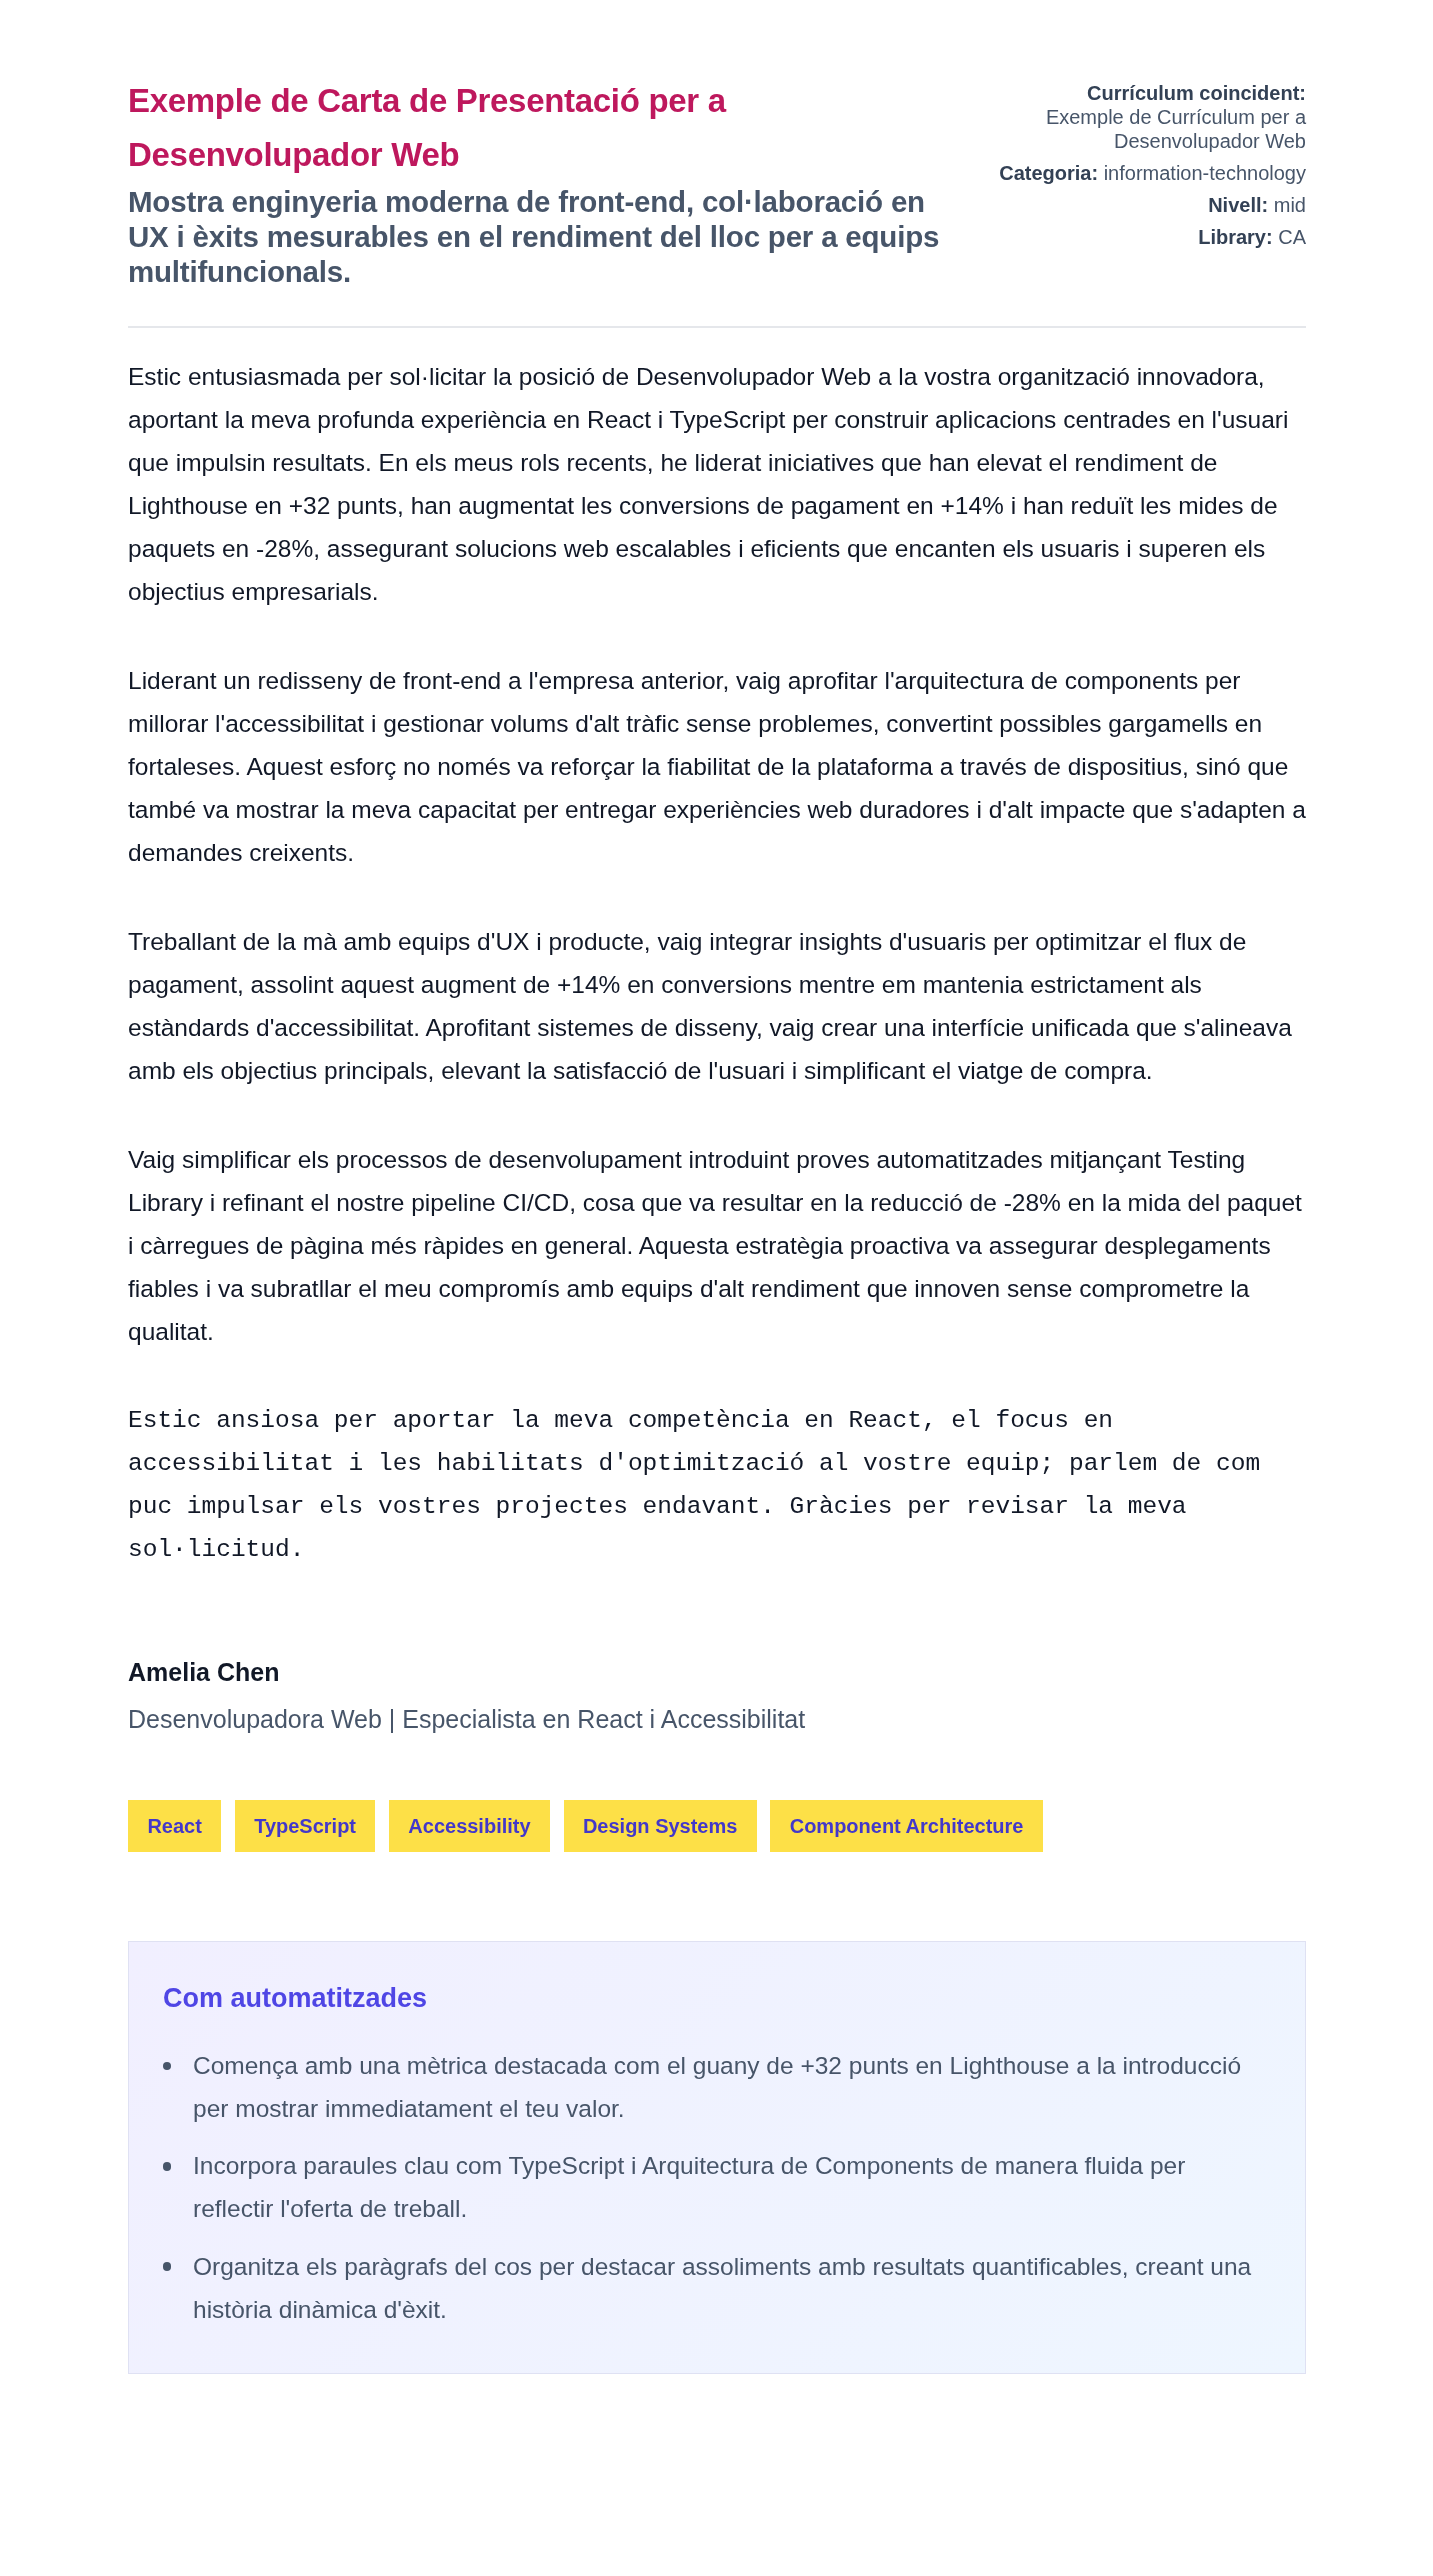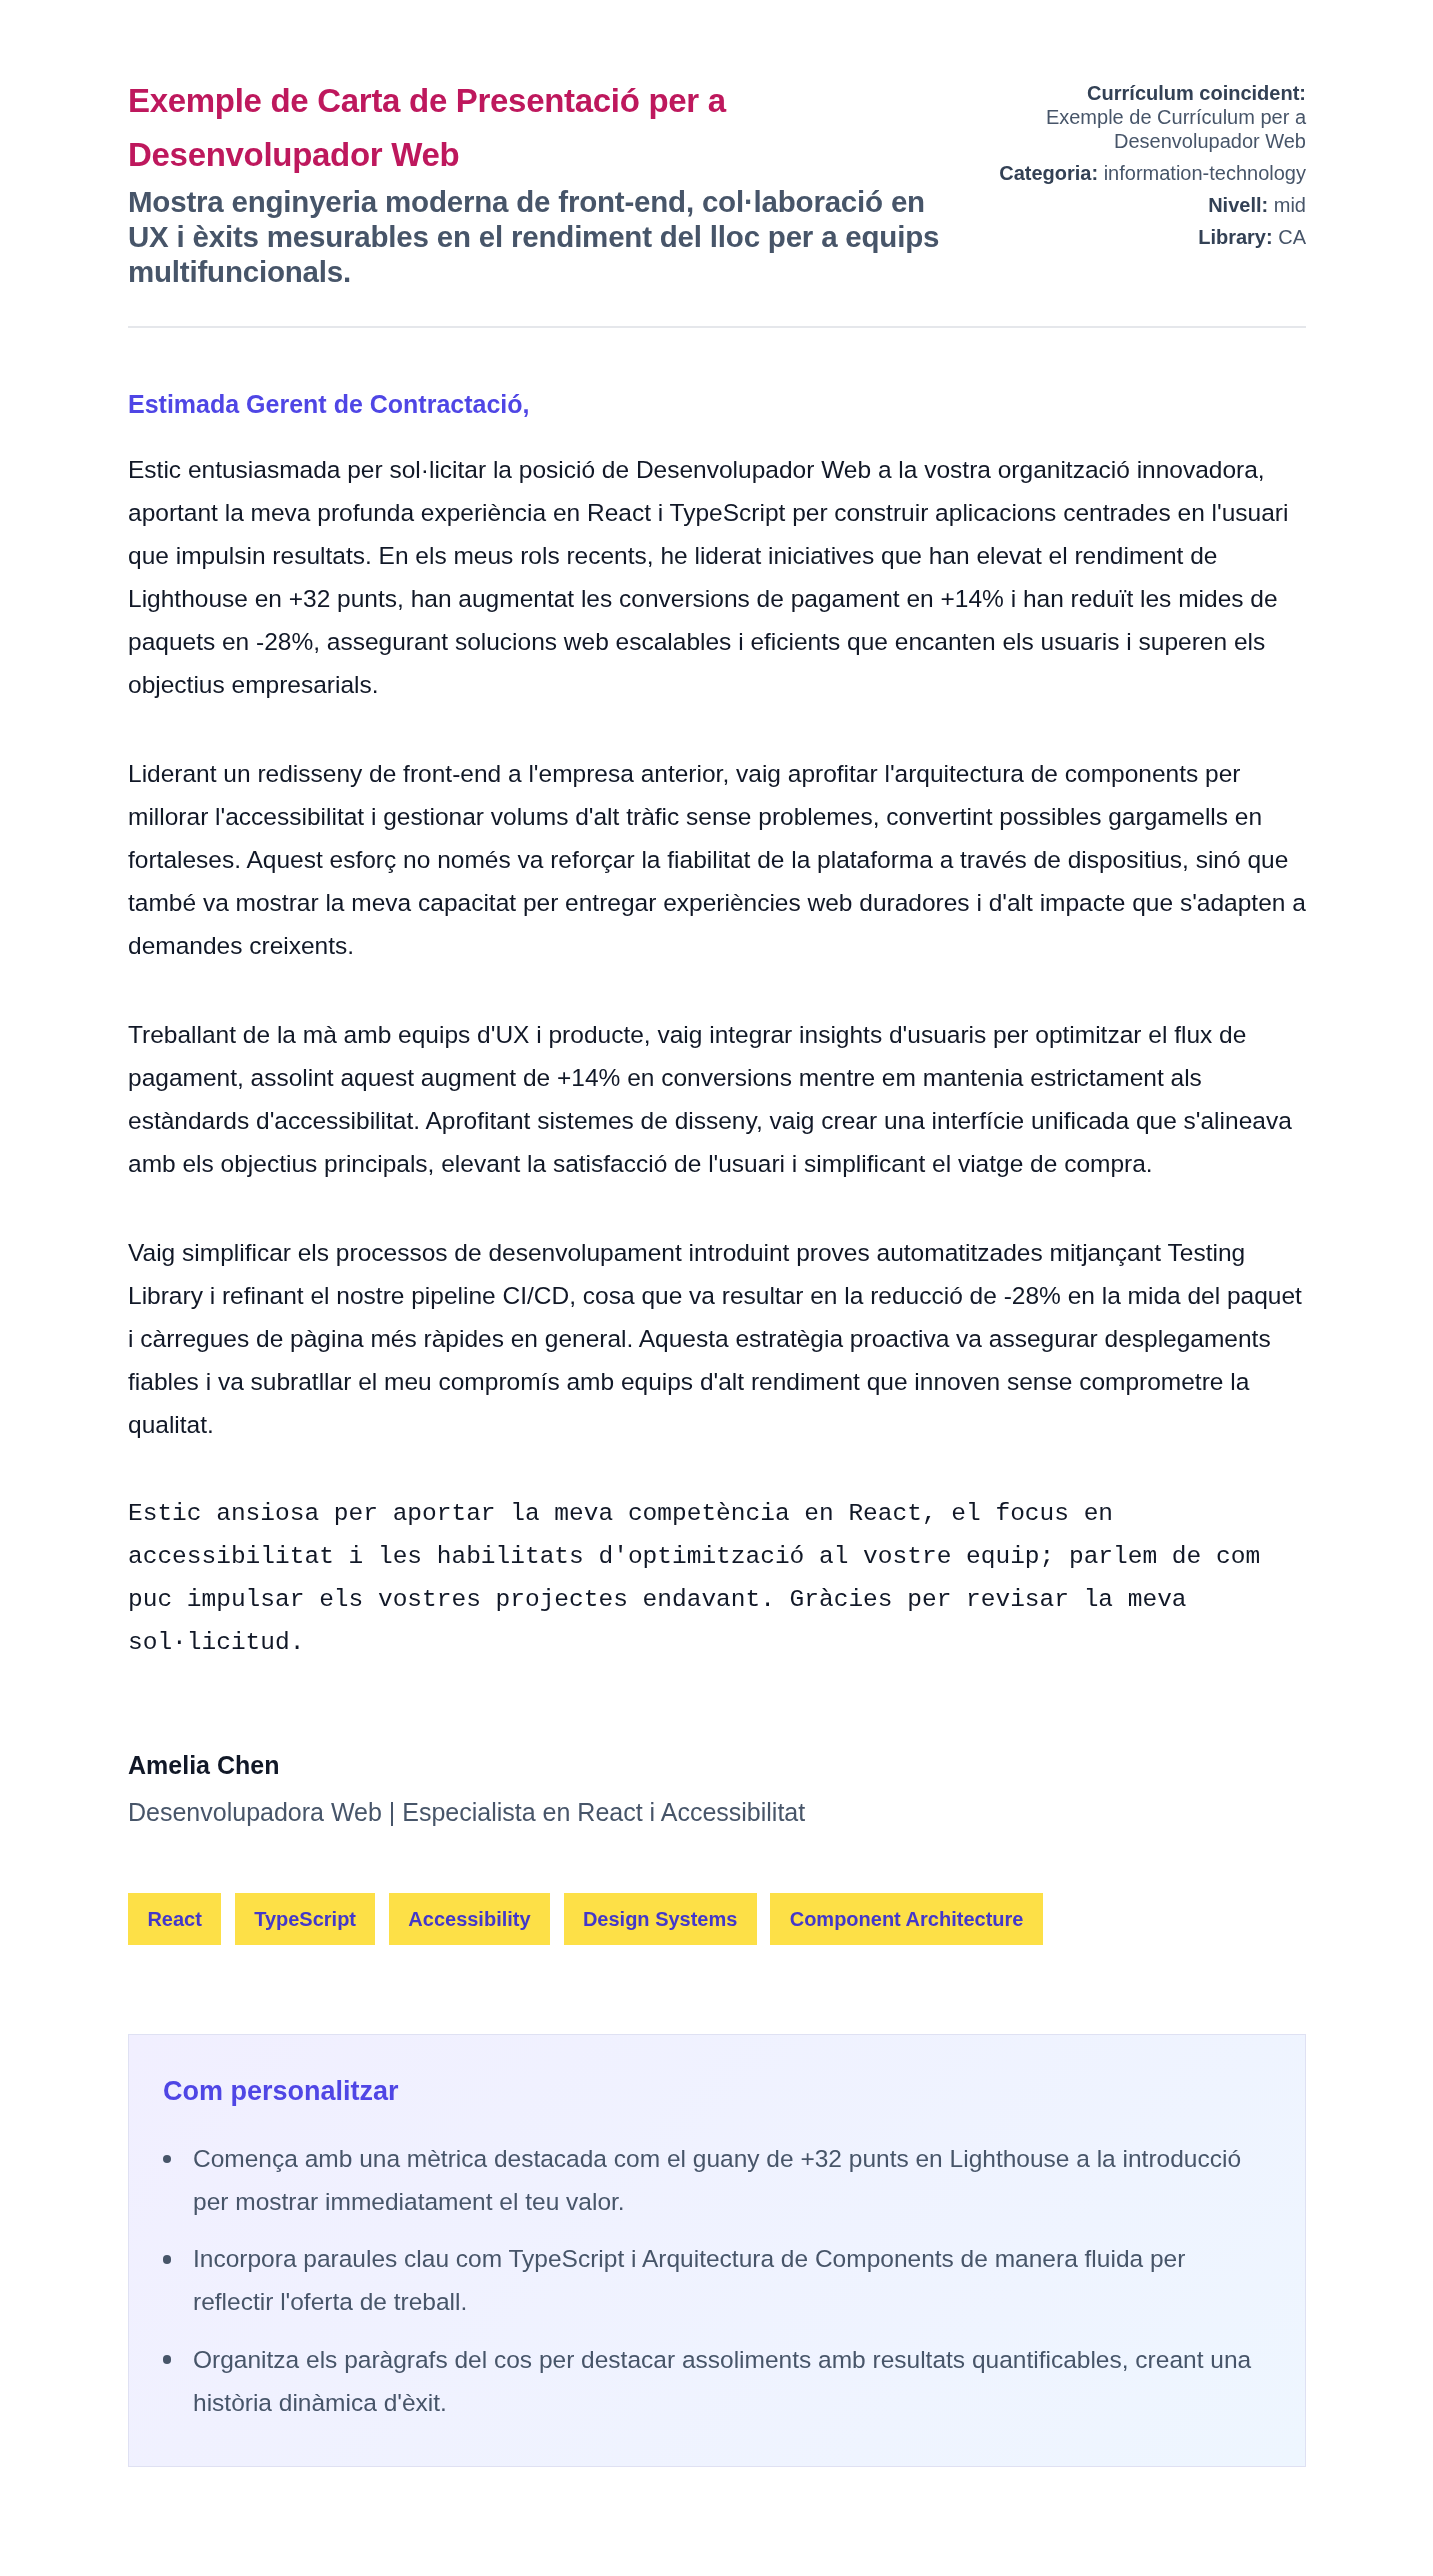--- a/index.html
+++ b/index.html
@@ -153,21 +153,20 @@
         <span>mid</span>
       </div>
       <div class="meta-row">
         <span class="meta-label">Library:</span>
         <span>CA</span>
       </div>
     </div>
   </header>
 
   <section>
-    <h2 class="salutation">Estimada Gerent de Contractació,</h2>
     <div class="body-text">
       <p class="paragraph">Estic entusiasmada per sol·licitar la posició de Desenvolupador Web a la vostra organització innovadora, aportant la meva profunda experiència en React i TypeScript per construir aplicacions centrades en l'usuari que impulsin resultats. En els meus rols recents, he liderat iniciatives que han elevat el rendiment de Lighthouse en +32 punts, han augmentat les conversions de pagament en +14% i han reduït les mides de paquets en -28%, assegurant solucions web escalables i eficients que encanten els usuaris i superen els objectius empresarials.</p>
       <p class="paragraph">Liderant un redisseny de front-end a l'empresa anterior, vaig aprofitar l'arquitectura de components per millorar l'accessibilitat i gestionar volums d'alt tràfic sense problemes, convertint possibles gargamells en fortaleses. Aquest esforç no només va reforçar la fiabilitat de la plataforma a través de dispositius, sinó que també va mostrar la meva capacitat per entregar experiències web duradores i d'alt impacte que s'adapten a demandes creixents.</p>
       <p class="paragraph">Treballant de la mà amb equips d'UX i producte, vaig integrar insights d'usuaris per optimitzar el flux de pagament, assolint aquest augment de +14% en conversions mentre em mantenia estrictament als estàndards d'accessibilitat. Aprofitant sistemes de disseny, vaig crear una interfície unificada que s'alineava amb els objectius principals, elevant la satisfacció de l'usuari i simplificant el viatge de compra.</p>
       <p class="paragraph">Vaig simplificar els processos de desenvolupament introduint proves automatitzades mitjançant Testing Library i refinant el nostre pipeline CI/CD, cosa que va resultar en la reducció de -28% en la mida del paquet i càrregues de pàgina més ràpides en general. Aquesta estratègia proactiva va assegurar desplegaments fiables i va subratllar el meu compromís amb equips d'alt rendiment que innoven sense comprometre la qualitat.</p>
       <p class="paragraph">Estic ansiosa per aportar la meva competència en React, el focus en accessibilitat i les habilitats d'optimització al vostre equip; parlem de com puc impulsar els vostres projectes endavant. Gràcies per revisar la meva sol·licitud.</p>
     </div>
   </section>
 
   <section class="signature">
@@ -177,21 +176,21 @@
 
   <div class="tags">
     <span class="tag">React</span>
     <span class="tag">TypeScript</span>
     <span class="tag">Accessibility</span>
     <span class="tag">Design Systems</span>
     <span class="tag">Component Architecture</span>
   </div>
 
   <aside class="tip-box">
-    <h3 class="tip-title">Com personalitzar</h3>
+    <h3 class="tip-title">Com automatitzades</h3>
     <ul class="tip-list">
       <li class="tip-item">
         <span class="tip-bullet"></span>
         <span>Comença amb una mètrica destacada com el guany de +32 punts en Lighthouse a la introducció per mostrar immediatament el teu valor.</span>
       </li>
       <li class="tip-item">
         <span class="tip-bullet"></span>
         <span>Incorpora paraules clau com TypeScript i Arquitectura de Components de manera fluida per reflectir l'oferta de treball.</span>
       </li>
       <li class="tip-item">

